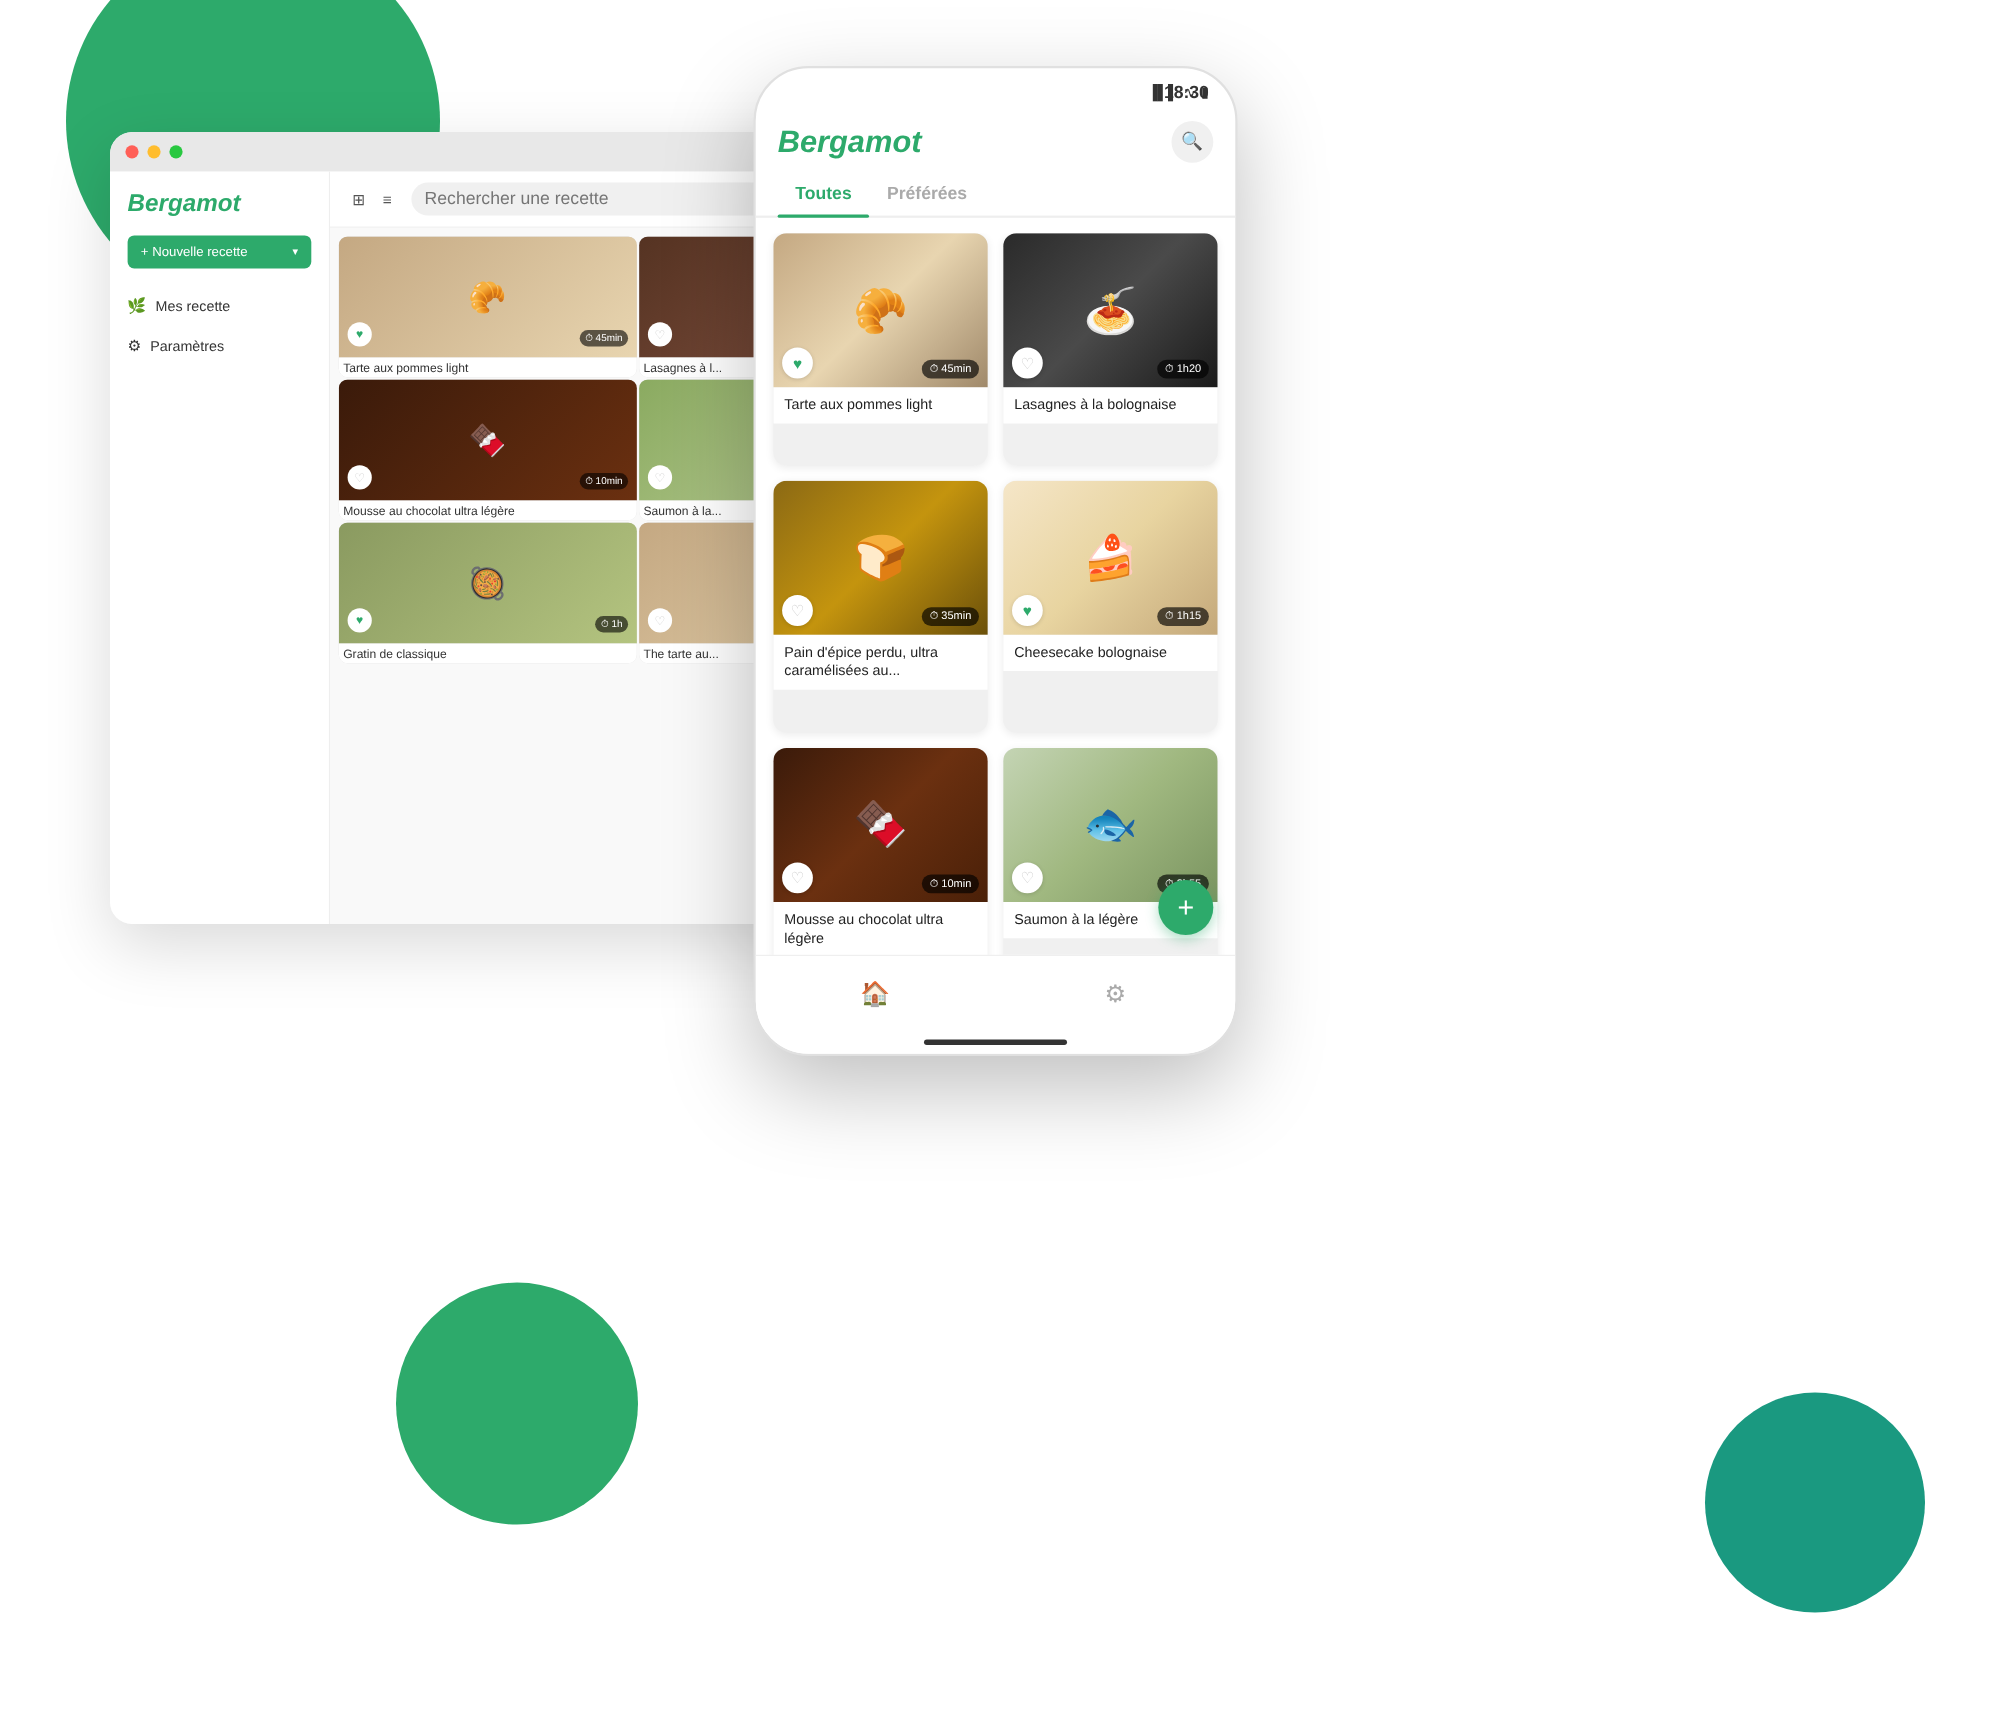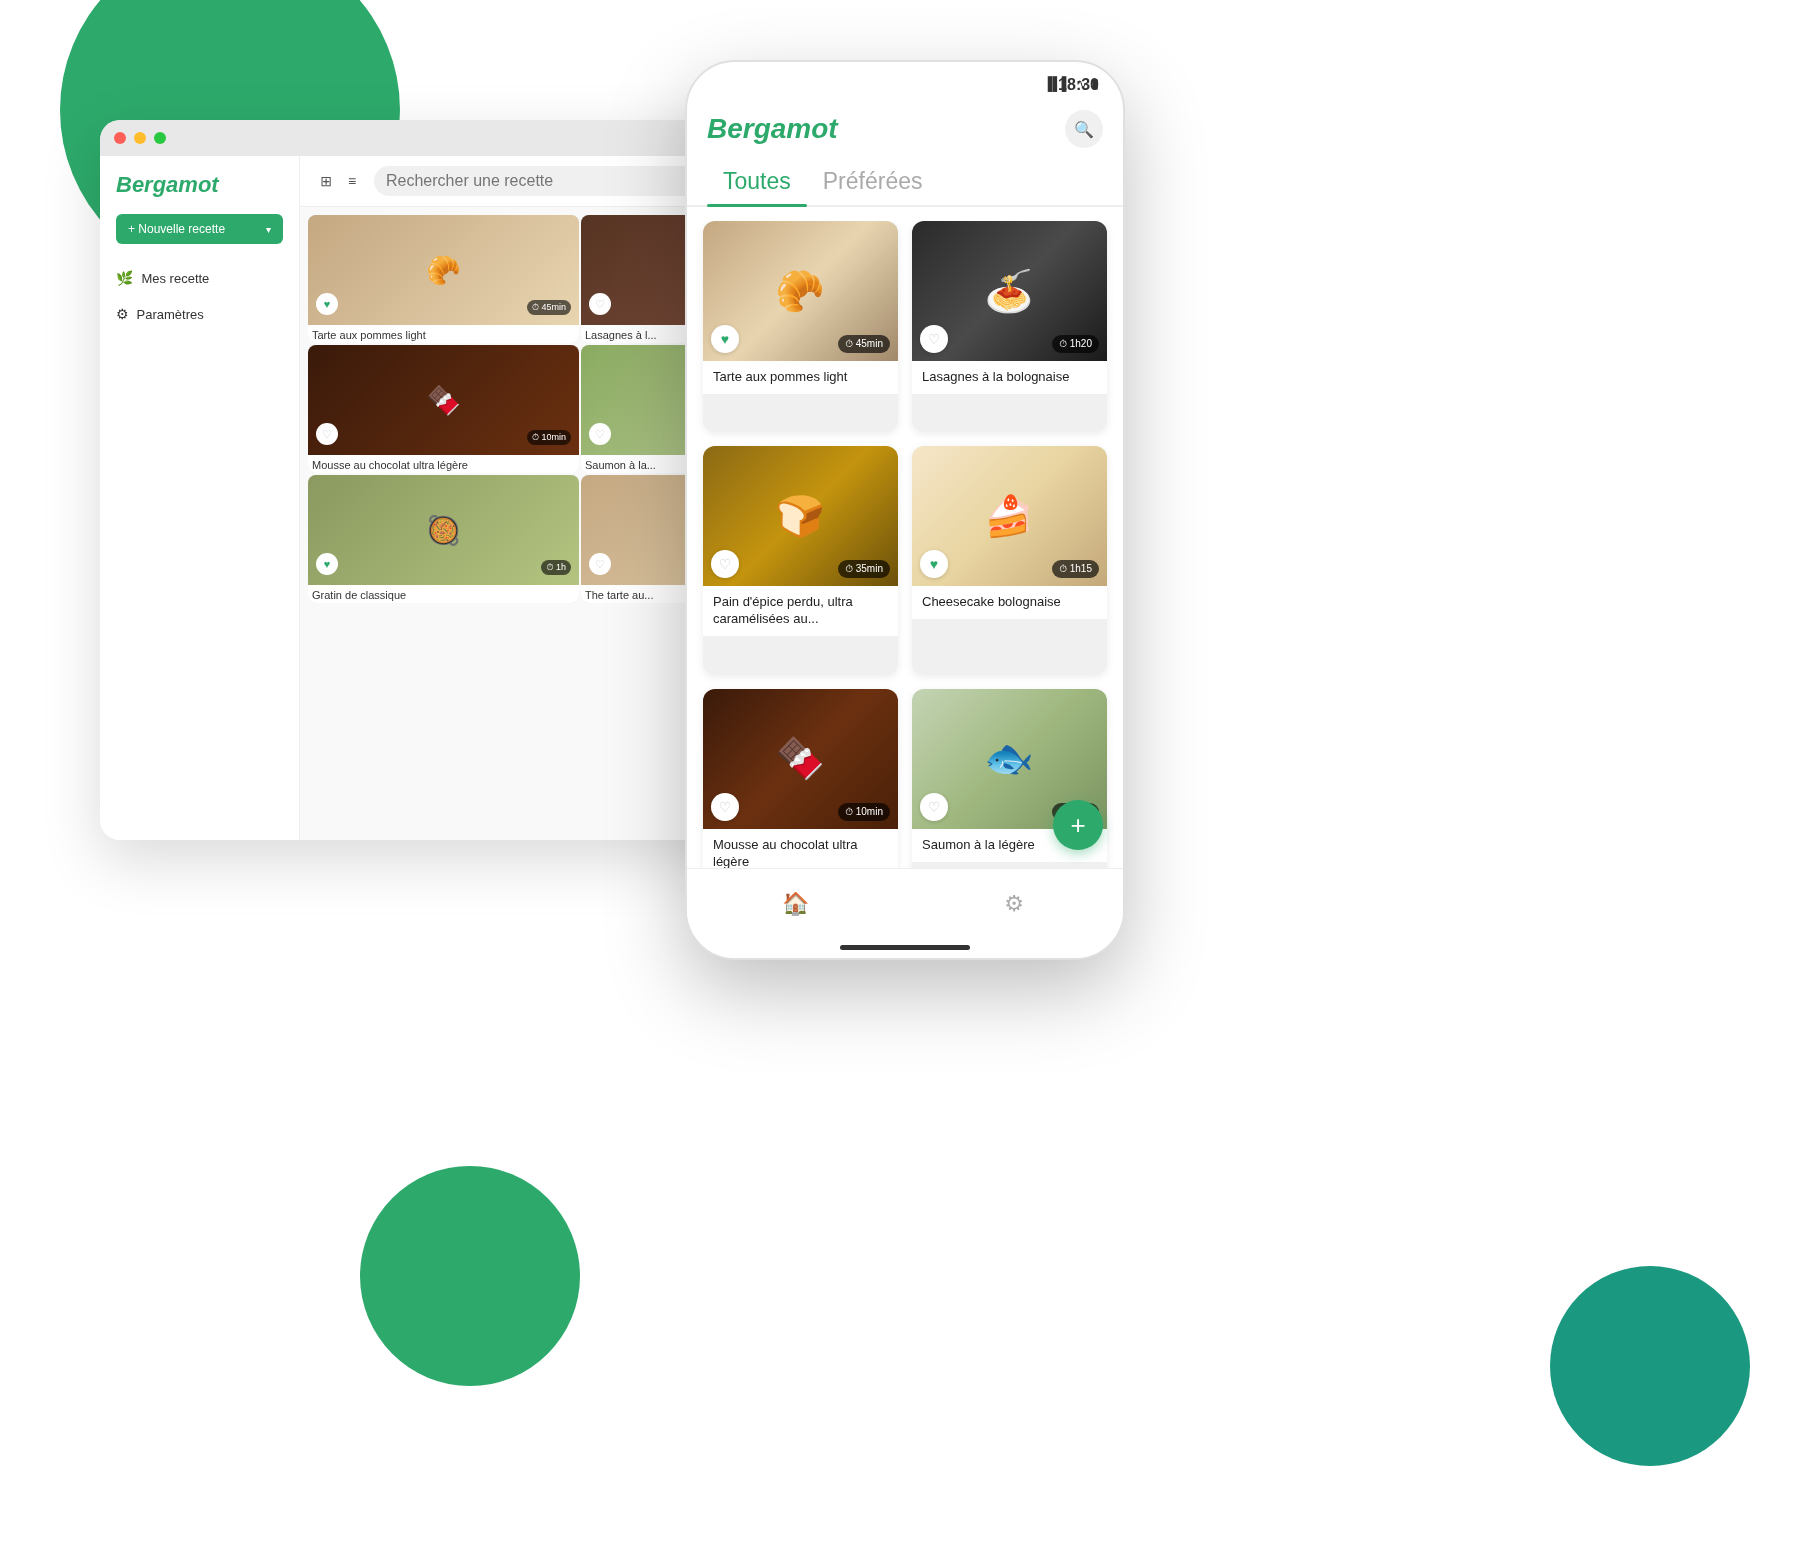--- a/index.html
+++ b/index.html
@@ -311,22 +311,22 @@
     
     .phone-tabs {
       display: flex;
       padding: 0 20px;
       border-bottom: 2px solid #eee;
       margin-bottom: 14px;
     }
 
     .tab-item {
       padding: 8px 16px 10px;
-      font-size: 23px;
-      font-weight: 400;
+      font-size: 16px;
+      font-weight: 700;
       color: #aaa;
       cursor: pointer;
       position: relative;
     }
 
     .tab-item.active {
       color: #2daa6b;
     }
 
     .tab-item.active::after {

